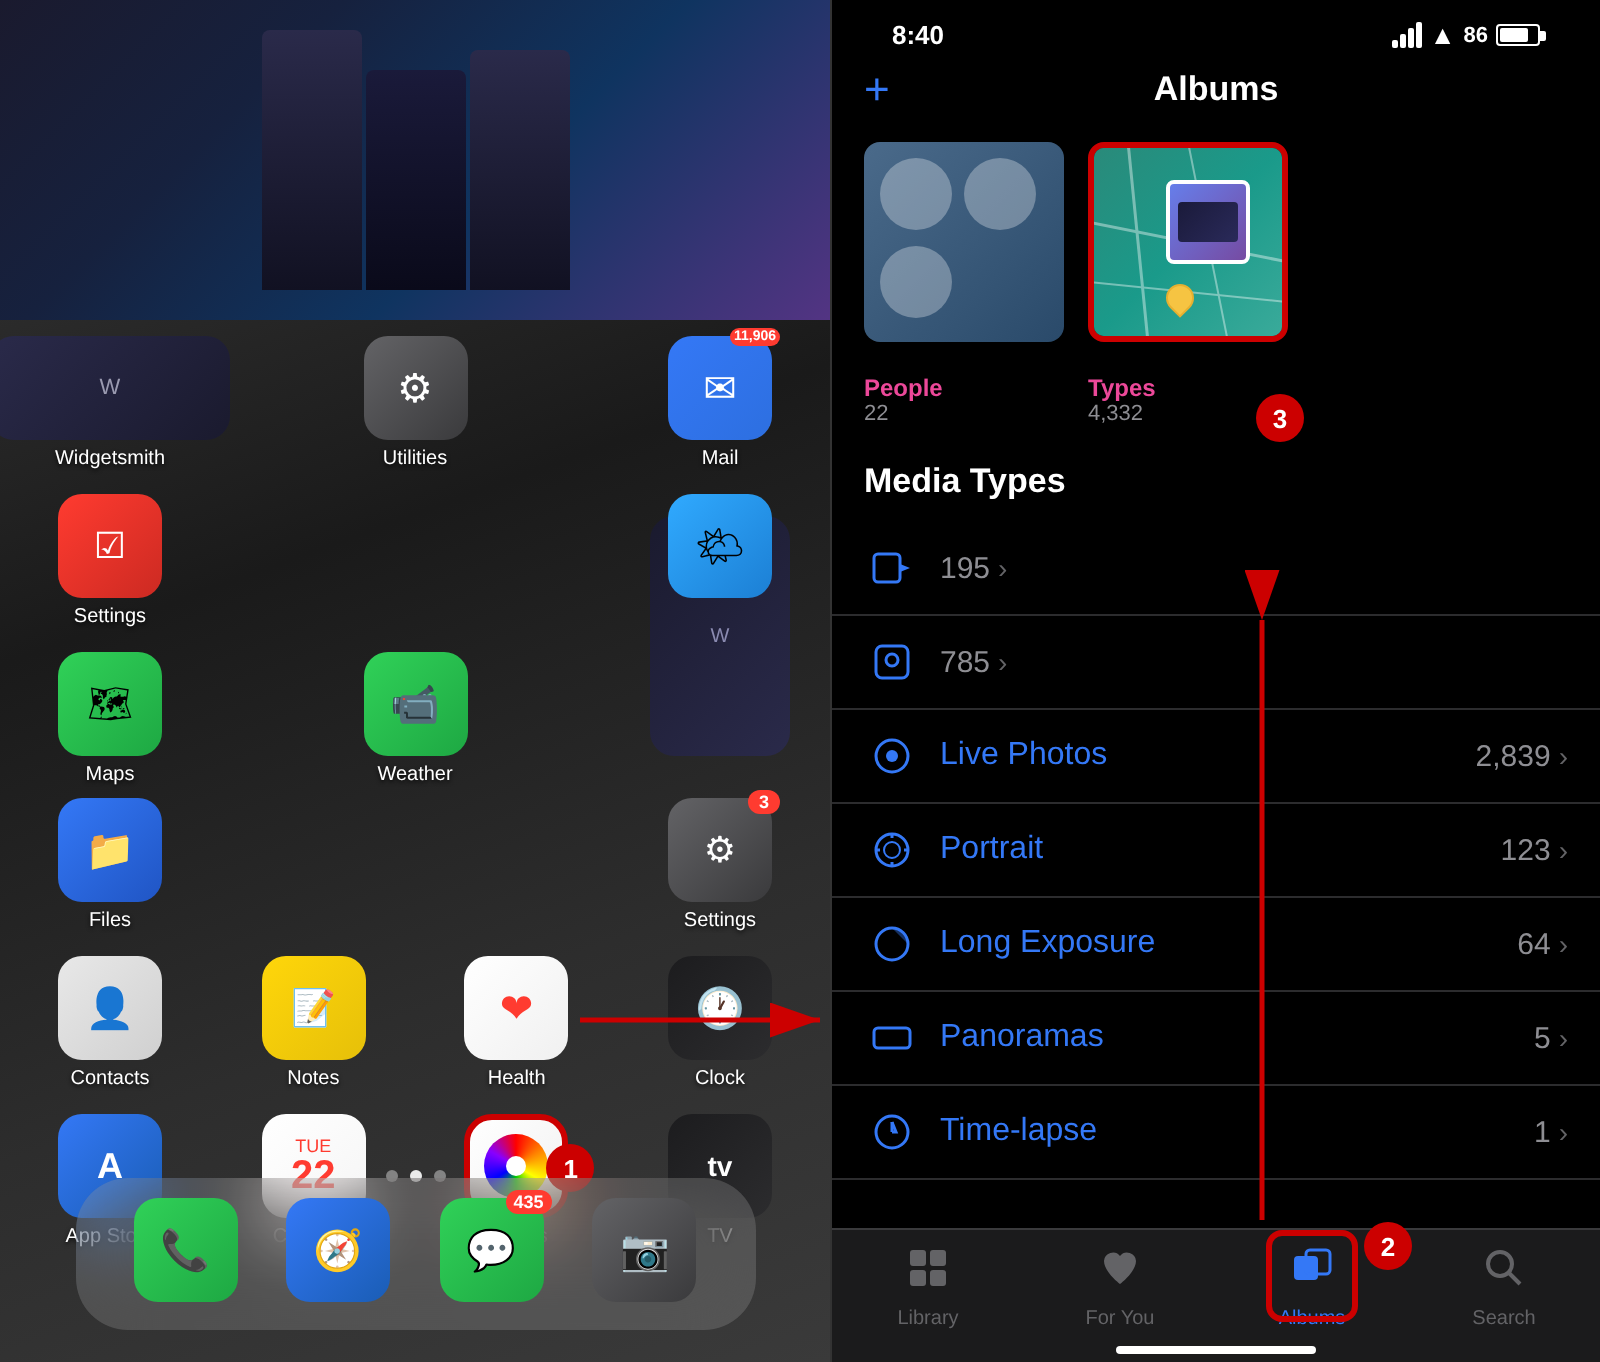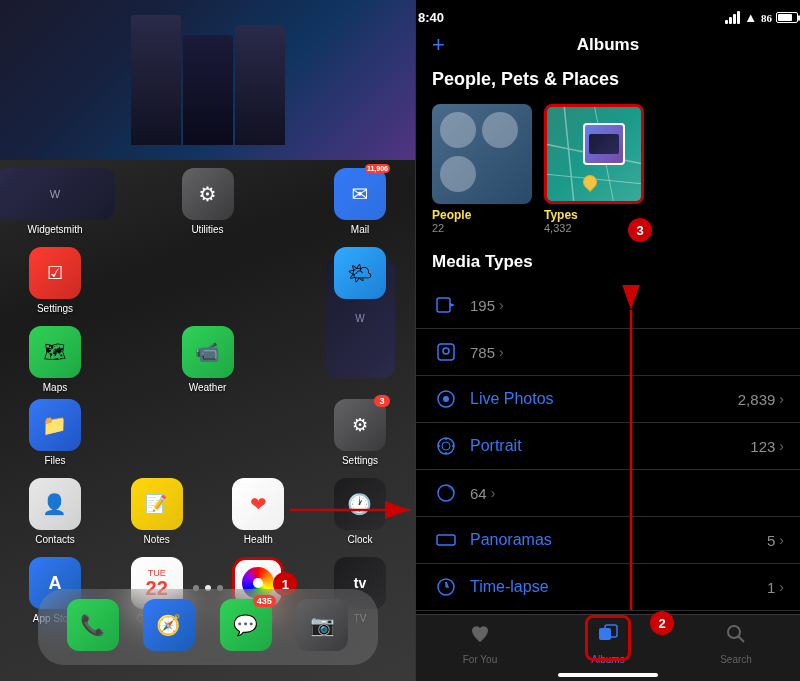--- a/index.html
+++ b/index.html
@@ -200,21 +200,21 @@
       background: #000;
       position: relative;
       overflow: hidden;
       border-left: 1px solid #333;
     }
 
     .right-status-bar {
       display: flex;
       justify-content: space-between;
       align-items: flex-start;
-      padding: 10px 2px 6px;
+      padding: 10px 30px 6px;
       color: #fff;
       font-size: 13px;
       font-weight: 600;
     }
 
     .right-status-right {
       display: flex;
       align-items: center;
       gap: 4px;
       font-size: 11px;
@@ -301,24 +301,24 @@
       background: linear-gradient(135deg, #2a8a7a 0%, #1a7a6a 40%, #3a9a8a 100%);
       width: 100%;
       height: 100%;
       display: flex;
       align-items: center;
       justify-content: center;
       font-size: 30px;
     }
 
     .album-thumb-label {
-      color: #fde047;
+      color: #ec4899;
       font-size: 12px;
       font-weight: 600;
-      margin-top: 4px;
+      margin-top: 16px;
     }
 
     .album-thumb-count {
       color: #8e8e93;
       font-size: 11px;
     }
 
     .media-types-section {
       padding: 4px 0;
     }
@@ -608,34 +608,33 @@
   <div class="right-status-bar">
     <span>8:40</span>
     <div class="right-status-right">
       <div class="signal-bars">
         <div class="signal-bar" style="height:4px;"></div>
         <div class="signal-bar" style="height:7px;"></div>
         <div class="signal-bar" style="height:10px;"></div>
         <div class="signal-bar" style="height:13px;"></div>
       </div>
       <span style="font-size:13px;">▲</span>
-      <span style="font-size:11px;font-weight:600;font-family:Liberation Serif, serif;">86</span>
+      <span style="font-size:11px;font-weight:600;">86</span>
       <div style="width:22px;height:11px;border:1.5px solid #fff;border-radius:2px;position:relative;display:flex;align-items:center;padding:1px;">
         <div style="width:75%;height:100%;background:#fff;border-radius:1px;"></div>
         <div style="position:absolute;right:-4px;top:50%;transform:translateY(-50%);width:3px;height:5px;background:#fff;border-radius:0 1px 1px 0;"></div>
       </div>
     </div>
   </div>
 
   <div class="albums-header">
     <span class="albums-plus">+</span>
     <span class="albums-title">Albums</span>
   </div>
 
-  <div class="section-title">People, Pets &amp; Places</div>
 
   <div class="album-grid">
 
     <div class="album-thumb">
       <div class="album-thumb-img">
         <div class="album-people-blur">
           <div style="display:flex;gap:6px;">
             <div class="blur-face"></div>
             <div class="blur-face"></div>
           </div>
@@ -731,20 +730,21 @@
       <span class="chevron">›</span>
     </div>
 
     <div class="media-row">
       <div class="media-icon" style="color:#3478f6;">
         <svg width="20" height="20" viewBox="0 0 20 20">
             <circle cx="10" cy="10" r="8" fill="none" stroke="#3478f6" stroke-width="1.5"></circle>
             <path d="M10 2 A8 8 0 0 1 18 10" fill="#3478f6" opacity="0.4"></path>
           </svg>
       </div>
+      <span class="media-name">Long Exposure</span>
       <span class="media-count">64</span>
       <span class="chevron">›</span>
     </div>
 
     <div class="media-row">
       <div class="media-icon" style="color:#3478f6;">
         <svg width="20" height="20" viewBox="0 0 20 20">
             <rect x="1" y="5" width="18" height="10" rx="2" fill="none" stroke="#3478f6" stroke-width="1.5"></rect>
           </svg>
       </div>
@@ -762,20 +762,31 @@
           </svg>
       </div>
       <span class="media-name">Time-lapse</span>
       <span class="media-count">1</span>
       <span class="chevron">›</span>
     </div>
 
   </div>
 
   <div class="bottom-tabs">
+    <div class="tab-item tab-inactive">
+      <div class="tab-icon">
+        <svg width="22" height="22" viewBox="0 0 22 22">
+            <rect x="2" y="2" width="8" height="8" rx="1.5" fill="#636366"></rect>
+            <rect x="12" y="2" width="8" height="8" rx="1.5" fill="#636366"></rect>
+            <rect x="2" y="12" width="8" height="8" rx="1.5" fill="#636366"></rect>
+            <rect x="12" y="12" width="8" height="8" rx="1.5" fill="#636366"></rect>
+          </svg>
+      </div>
+      <span class="tab-label">Library</span>
+    </div>
     <div class="tab-item tab-inactive">
       <div class="tab-icon">
         <svg width="22" height="22" viewBox="0 0 22 22">
             <path d="M11 19 C11 19 3 13 3 7.5 A4.5 4.5 0 0 1 11 5 A4.5 4.5 0 0 1 19 7.5 C19 13 11 19 11 19Z" fill="#636366"></path>
           </svg>
       </div>
       <span class="tab-label">For You</span>
     </div>
     <div class="tab-item tab-active" style="position:relative;">
       <div style="position:absolute;top:-8px;left:50%;transform:translateX(-50%);width:46px;height:46px;border:3px solid #cc0000;border-radius:8px;"></div>

